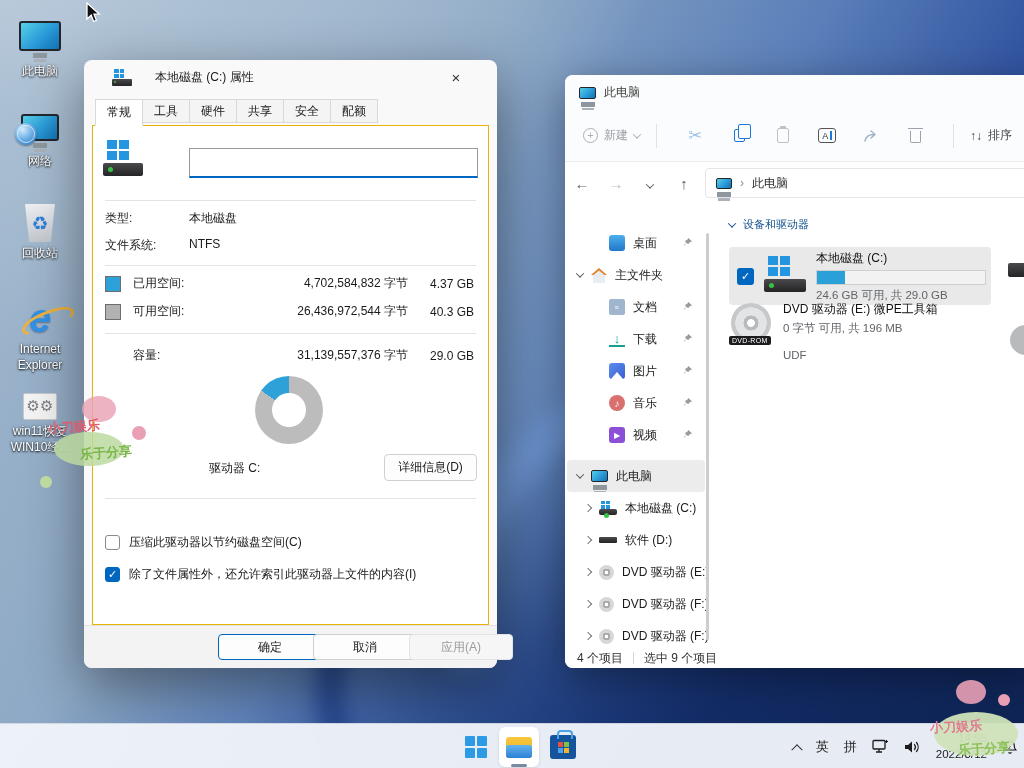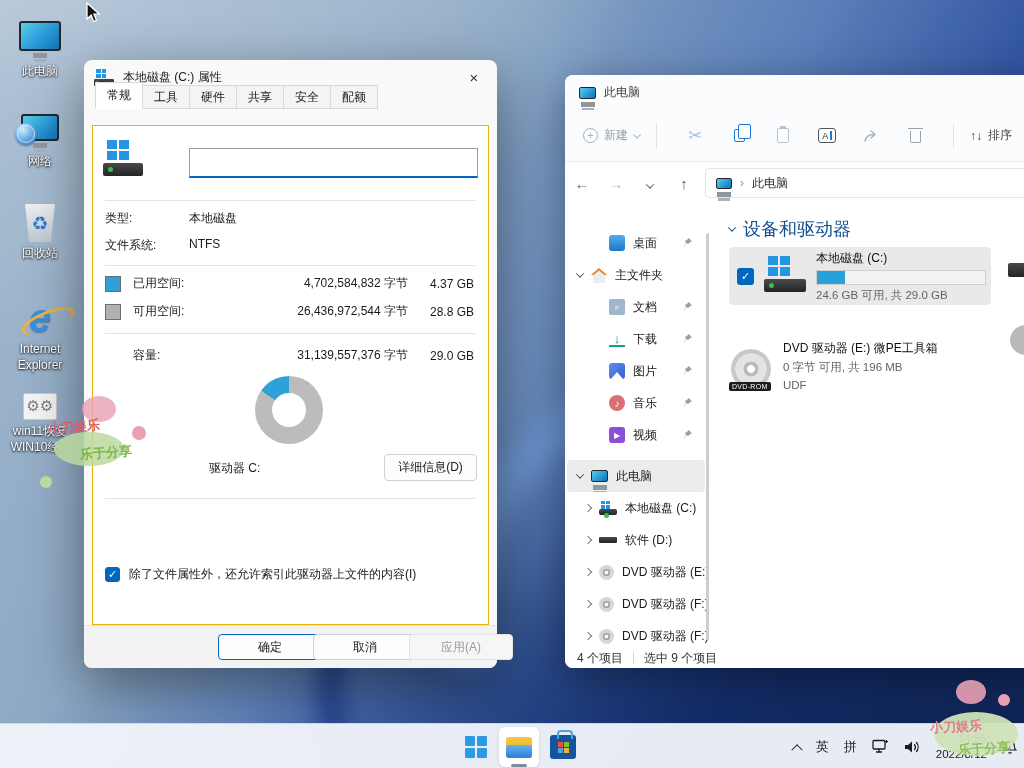--- a/index.html
+++ b/index.html
@@ -66,50 +66,50 @@
   .ex-body{position:absolute;left:0;right:0;top:130px;bottom:20px}
   .sidebar{position:absolute;left:0;top:0;bottom:0;width:146px;padding-top:22px}
   .srow{height:32px;display:flex;align-items:center;gap:8px;padding-left:12px;position:relative;white-space:nowrap;overflow:hidden}
   .srow .pin{position:absolute;right:18px;top:10px}
   .srow.child{padding-left:44px}
   .srow.drive{padding-left:20px}
   .srow.sel{background:#ececec;border-radius:4px;margin:0 6px 0 2px;padding-left:10px}
   .mini{width:16px;height:16px;border-radius:3px;display:flex;align-items:center;justify-content:center;flex:none;font-size:10px;color:#fff}
   .sb-scroll{position:absolute;right:2px;top:28px;bottom:8px;width:3px;background:#cdcdcd;border-radius:2px}
   .content{position:absolute;left:150px;right:0;top:0;bottom:0}
-  .grp{position:absolute;left:14px;top:12px;display:flex;align-items:center;gap:8px;color:#11508f;font-size:18px}
+  .grp{position:absolute;left:14px;top:12px;display:flex;align-items:center;gap:8px;color:#11508f;font-size:11px}
   .drive-item{position:absolute;left:14px;top:42px;width:262px;height:58px;background:#e9e9e9;border-radius:4px;display:flex;align-items:center}
-  .dvd-item{position:absolute;left:14px;top:124px;width:262px;height:62px;display:flex;align-items:flex-end}
+  .dvd-item{position:absolute;left:14px;top:96px;width:262px;height:62px;display:flex;align-items:flex-start}
   .cbx{width:17px;height:17px;border-radius:3px;background:#0067c0;color:#fff;font-size:11px;display:flex;align-items:center;justify-content:center;margin:0 8px 0 8px;flex:none}
   .bigdrive{position:relative;width:46px;height:40px;flex:none}
   .hdd{position:absolute;left:2px;bottom:4px;width:42px;height:13px;background:linear-gradient(180deg,#4a4a4c,#242426);border-radius:2px}
   .hdd::before{content:'';position:absolute;left:5px;top:4px;width:5px;height:5px;border-radius:50%;background:#35c245}
   .winlogo{display:grid;grid-template-columns:1fr 1fr;grid-template-rows:1fr 1fr;gap:2px;position:absolute}
   .winlogo i{background:#2495e0}
   .bigdrive .winlogo{left:6px;top:0;width:22px;height:20px}
   .itxt .nm{color:#111;margin-bottom:3px}
   .itxt .in{color:#5f6368;font-size:11.5px;margin-top:3px}
   .cbar{width:170px;height:15px;background:#f2f2f2;border:1px solid #cfcfcf}
   .cbar i{display:block;height:100%;width:16.5%;background:#2aa0d9}
   .disc{position:relative;width:46px;height:44px;flex:none;margin-right:8px}
   .disc .d{position:absolute;left:2px;top:2px;width:40px;height:40px;border-radius:50%;background:radial-gradient(circle,#ffffff 0 13%,#b9babc 14% 26%,#e3e4e6 27% 55%,#c7c8ca 56% 78%,#9fa0a2 79% 100%)}
   .disc .tag{position:absolute;left:0;bottom:0;background:#1c1c1e;color:#fff;font-size:7px;padding:1px 3px;border-radius:2px;letter-spacing:.3px}
   .partial{position:absolute;background:linear-gradient(180deg,#4a4a4c,#242426);border-radius:2px}
   .ex-status{position:absolute;left:0;right:0;bottom:0;height:20px;display:flex;align-items:center;gap:10px;padding-left:12px;color:#333;background:#fff}
   .st-div{width:1px;height:12px;background:#d5d5d5}
 
   
   .dialog{position:absolute;left:84px;top:60px;width:413px;height:608px;background:#f9f9f9;border-radius:8px;box-shadow:0 18px 55px rgba(0,0,0,.45);z-index:20}
-  .dlg-title{height:34px;display:flex;align-items:center;padding:0 10px;gap:9px}
+  .dlg-title{height:34px;display:flex;align-items:center;padding:0 28px;gap:23px}
   .dlg-close{margin-left:auto;width:26px;height:26px;display:flex;align-items:center;justify-content:center;font-size:15px;color:#333}
   .smalldrive{position:relative;width:20px;height:17px}
   .smalldrive .hdd{left:0;bottom:0;width:20px;height:7px;border-radius:1px}
   .smalldrive .hdd::before{width:2px;height:2px;left:2px;top:2px}
   .smalldrive .winlogo{left:2px;top:0;width:10px;height:9px;gap:1px}
-  .tabs{position:absolute;left:11px;top:22px;display:flex;align-items:flex-end}
+  .tabs{position:absolute;left:11px;top:39px;display:flex;align-items:flex-start}
   .tab{height:24px;padding:0 11px;display:flex;align-items:center;background:#f4f4f4;border:1px solid #d9d9d9;border-left:none;color:#1a1a1a}
   .tab:first-child{border-left:1px solid #d9d9d9}
   .tab.active{height:27px;background:#fff;border-bottom:1px solid #fff;position:relative;z-index:2;border-left:1px solid #d9d9d9}
   .page{position:absolute;left:8px;right:8px;top:65px;height:500px;background:#fff;border:1px solid #eab308}
   .p-sep{position:absolute;left:12px;right:12px;height:1px;background:#e4e4e4}
   .p-drive{position:absolute;left:8px;top:14px;width:46px;height:40px}
   .vol-input{position:absolute;left:96px;top:22px;width:289px;height:30px;background:#fff;border:1px solid #999;border-bottom:2px solid #0067c0;font:inherit;padding:0 6px}
   .frow{position:absolute;left:12px;right:12px;display:flex}
   .frow .lab{width:84px}
   .frow .val{color:#1a1a1a}
@@ -379,21 +379,21 @@
       </div>
 
       <div class="dvd-item">
         <div class="disc">
           <div class="d"></div>
           <div class="tag">DVD-ROM</div>
         </div>
         <div class="itxt">
           <div class="nm">DVD 驱动器 (E:) 微PE工具箱</div>
           <div class="in" style="margin-top:1px">0 字节 可用, 共 196 MB</div>
-          <div class="in" style="margin-top:4px">UDF</div>
+          <div class="in" style="margin-top:13px">UDF</div>
         </div>
       </div>
 
       <div class="partial" style="left:293px;top:58px;width:34px;height:14px"></div>
       <div class="partial" style="left:295px;top:120px;width:32px;height:30px;border-radius:50% 0 0 50%;background:radial-gradient(circle at 100% 50%,#fff 0 15%,#85868a 16% 40%,#b9babc 41% 100%)"></div>
     </div>
   </div>
 
   <div class="ex-status">
     <span>4 个项目</span>
@@ -456,38 +456,42 @@
     <div class="srow2" style="top:149px">
       <span class="swatch used"></span>
       <span class="lab">已用空间:</span>
       <span class="bytes">4,702,584,832 字节</span>
       <span class="size">4.37 GB</span>
     </div>
     <div class="srow2" style="top:177px">
       <span class="swatch free"></span>
       <span class="lab">可用空间:</span>
       <span class="bytes">26,436,972,544 字节</span>
-      <span class="size">28.8 GB</span>
+      <span class="size">40.3 GB</span>
     </div>
 
     <div class="p-sep" style="top:207px"></div>
 
     <div class="srow2" style="top:221px">
       <span style="width:28px"></span>
       <span class="lab">容量:</span>
       <span class="bytes">31,139,557,376 字节</span>
       <span class="size">29.0 GB</span>
     </div>
 
     <div class="donut"></div>
     <div class="drv-cap">驱动器 C:</div>
     <div class="btn details-btn">详细信息(D)</div>
 
     <div class="p-sep" style="top:372px"></div>
 
+    <div class="ckrow" style="top:408px">
+      <span class="ckbox"></span>
+      <span>压缩此驱动器以节约磁盘空间(C)</span>
+    </div>
     <div class="ckrow" style="top:440px">
       <span class="ckbox on">✓</span>
       <span>除了文件属性外，还允许索引此驱动器上文件的内容(I)</span>
     </div>
   </div>
 
   <div class="dlg-footer">
     <div class="btn fbtn ok">确定</div>
     <div class="btn fbtn cancel">取消</div>
     <div class="btn fbtn apply">应用(A)</div>

